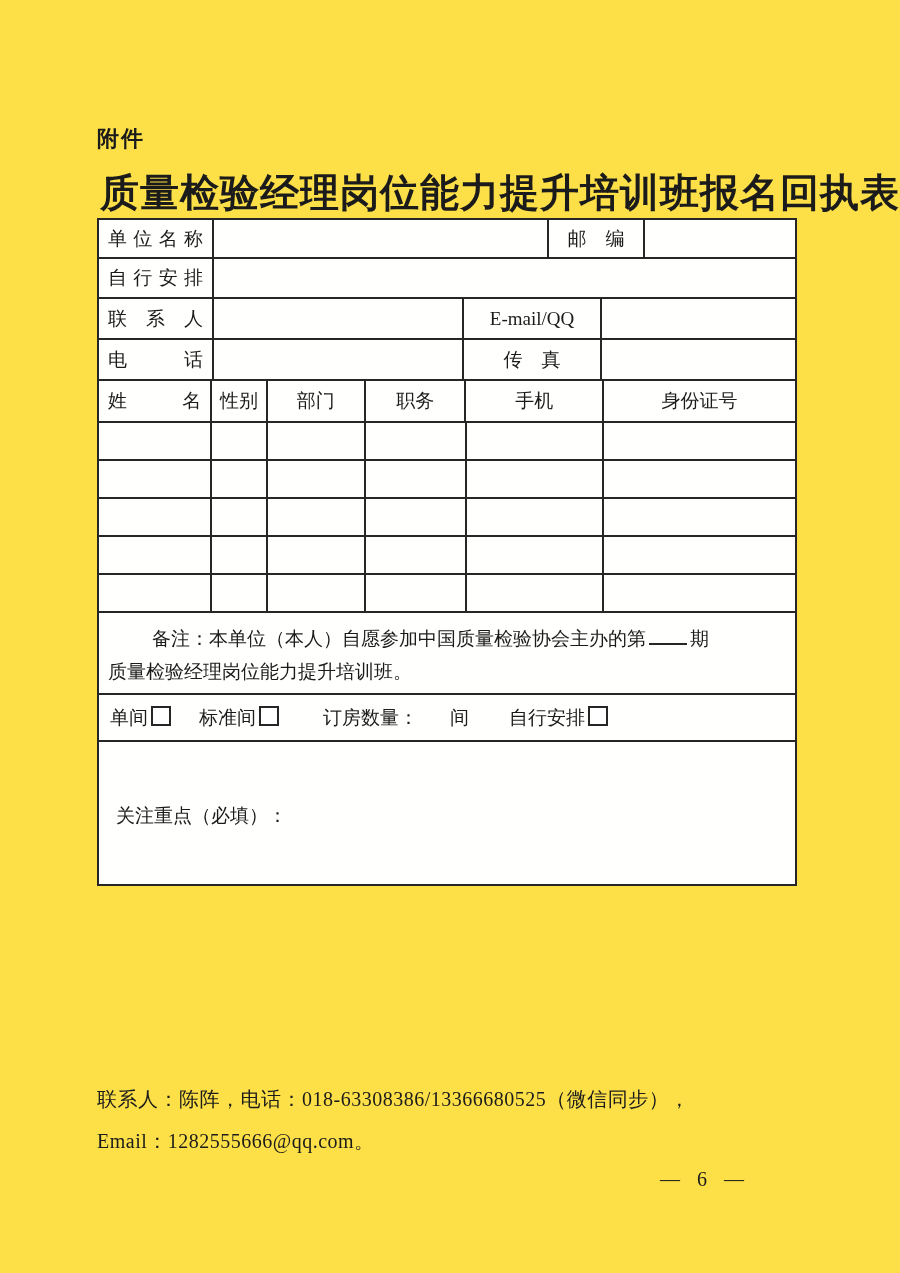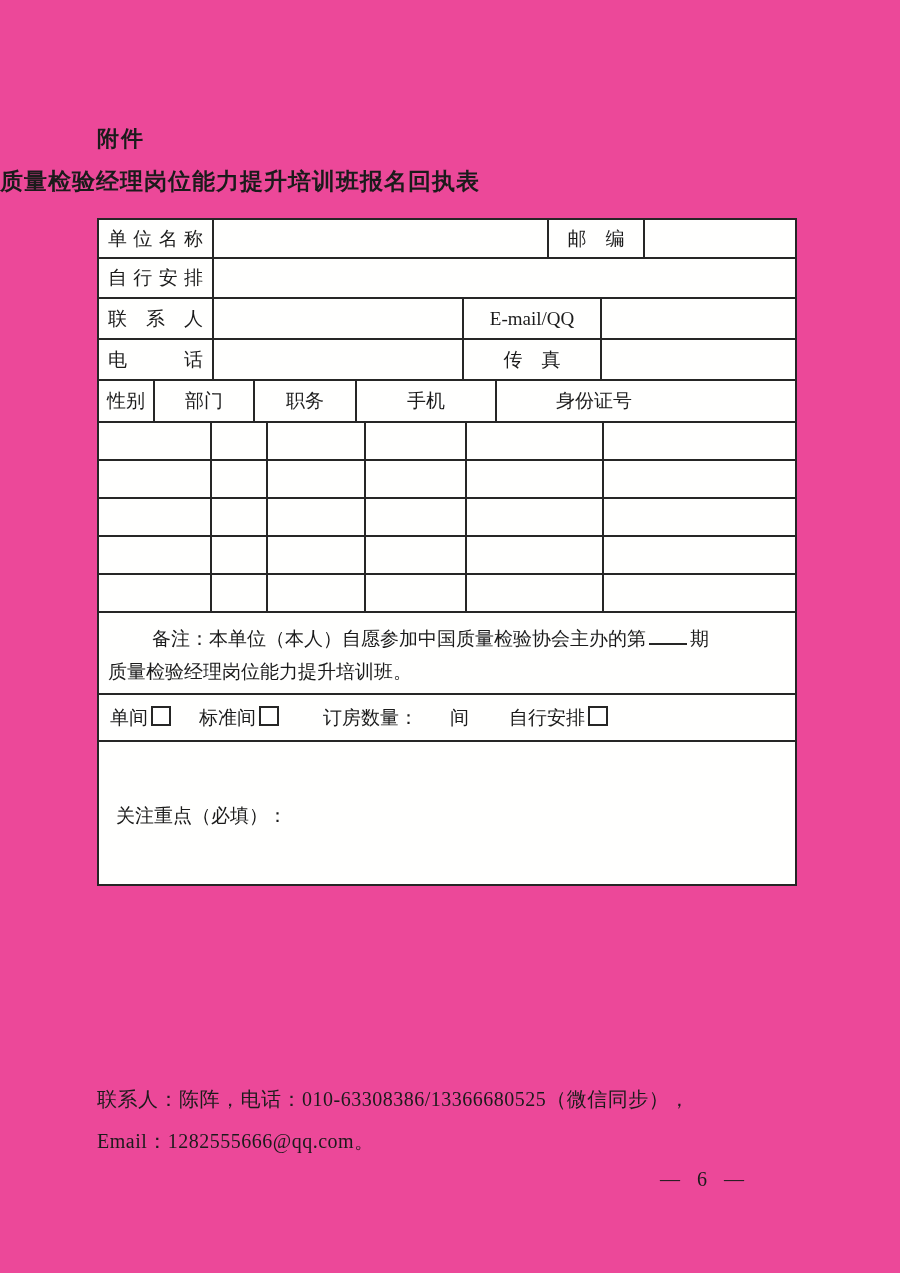--- a/index.html
+++ b/index.html
@@ -1,33 +1,33 @@
 <!DOCTYPE html>
 <html><head>
 <meta charset="utf-8">
 <style>
   html,body{margin:0;padding:0;background:#ffffff;}
   .page{
     position:relative;
     width:900px;height:1273px;
-    background:#ec4899;
+    background:#fde047;
     font-family:"Liberation Serif", serif;
     color:#1b1b1b;
     overflow:hidden;
   }
   .attachment{
     position:absolute;left:97px;top:124px;
     font-family:"Liberation Sans", sans-serif;
     font-size:22px;font-weight:bold;letter-spacing:2px;
   }
   .doc-title{
     position:absolute;left:0;top:166px;width:900px;
-    text-align:left;
+    text-align:right;
     font-family:Liberation Mono, monospace;
-    font-size:23px;font-weight:bold;letter-spacing:1px;
+    font-size:39px;font-weight:bold;letter-spacing:1px;
   }
   .tbl{
     position:absolute;left:97px;top:218px;width:700px;
     border:2px solid #262626;background:#fffffe;
     box-sizing:border-box;
   }
   .row{display:flex;border-bottom:2px solid #262626;}
   .row:last-child{border-bottom:none;}
   .cell{
     box-sizing:border-box;border-right:2px solid #262626;
@@ -115,20 +115,23 @@
         <span class="fill-justify">电话</span>
       </div>
       <div class="cell w250"></div>
       <div class="cell w138 center">
         <span>传　真</span>
       </div>
       <div class="cell w193"></div>
     </div>
 
     <div class="row h40">
+      <div class="cell w115">
+        <span class="fill-justify">姓名</span>
+      </div>
       <div class="cell w62 center">
         <span>性别</span>
       </div>
       <div class="cell w100 center">
         <span>部门</span>
       </div>
       <div class="cell w85 center">
         <span>职务</span>
       </div>
       <div class="cell w140 center">
@@ -199,17 +202,17 @@
 
     <div class="row h142">
       <div class="cell focus-cell" style="width:696px;">
         <span>关注重点（必填）：</span>
       </div>
     </div>
 
 
   </div>
 
-  <div class="footer-line1">联系人：陈阵，电话：010-63308386/13366680525（微信同步），</div>
+  <div class="footer-line1">联系人：陈阵，电话：018-63308386/13366680525（微信同步），</div>
   <div class="footer-line2">Email：1282555666@qq.com。</div>
   <div class="page-number">— 6 —</div>
 
 </div>
 
 </body></html>

